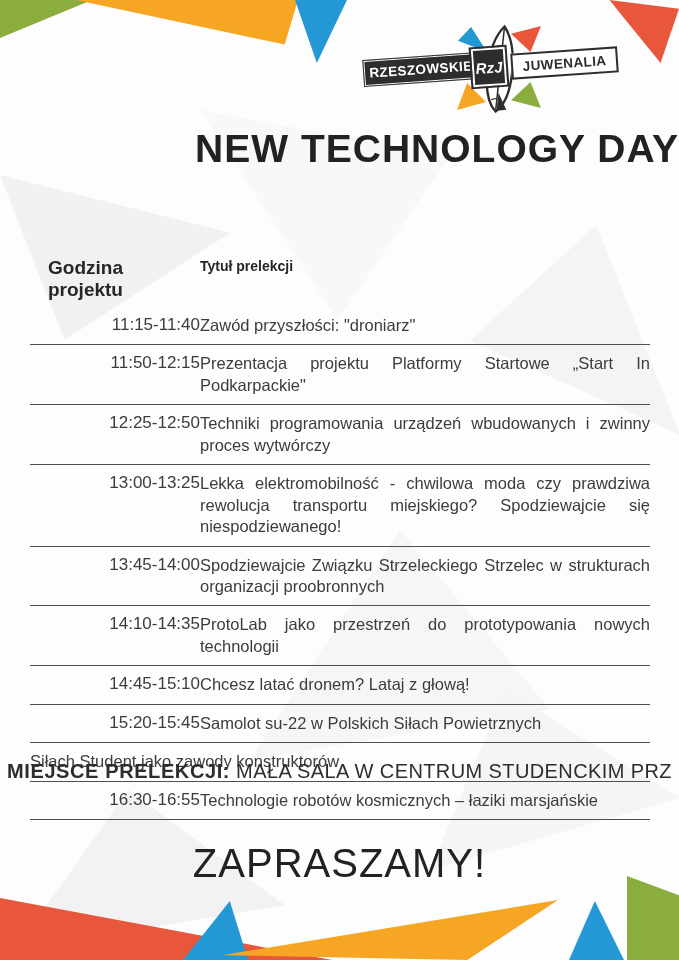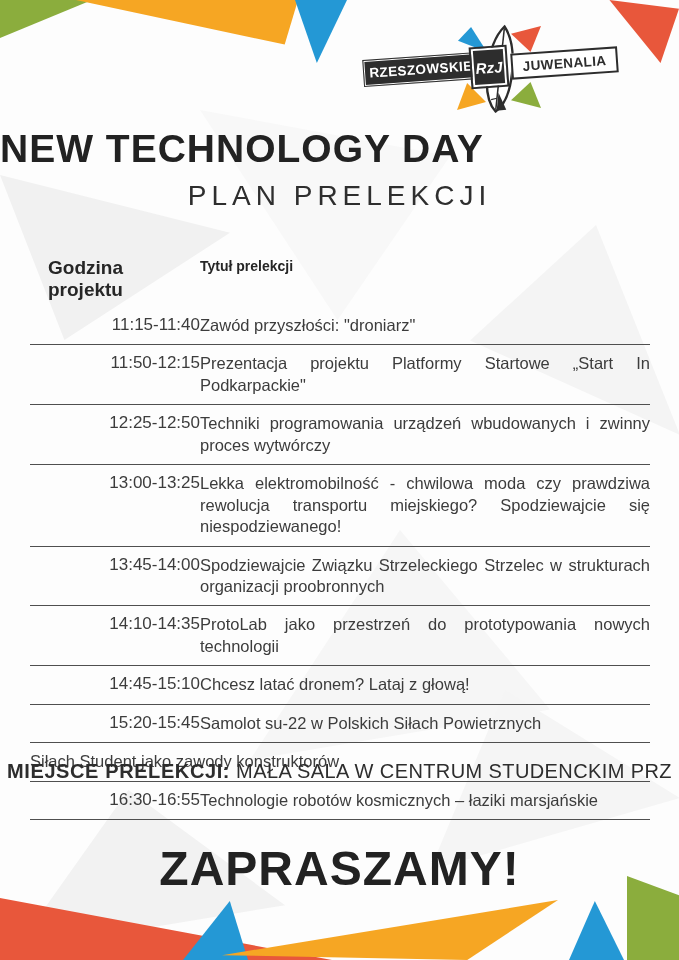--- a/index.html
+++ b/index.html
@@ -63,42 +63,42 @@
        transform:rotate(-4deg); box-sizing:border-box; white-space:nowrap;}
   .banner.left{left:4px; top:37px; width:114px; height:25px; background:var(--dark);
        color:#fff; border:1.5px solid #fff; outline:1px solid var(--dark);}
   .banner.right{left:151px; top:30px; width:107px; height:26px; background:#fff;
        color:var(--dark); border:2px solid var(--dark);}
   .rzj-box{position:absolute; left:112px; top:28px; width:34px; height:38px; z-index:4;
        background:var(--dark); border:2px solid #fff; outline:2px solid var(--dark);
        transform:rotate(-4deg); display:flex; align-items:center; justify-content:center;
        color:#fff; font-weight:bold; font-style:italic; font-size:15px; box-sizing:border-box;}
   
-  .title{position:absolute; left:0; top:127px; width:100%; text-align:left;
+  .title{position:absolute; left:0; top:127px; width:100%; text-align:right;
        font-size:39px; font-weight:bold; letter-spacing:1px; color:#222;}
   .subtitle{position:absolute; left:0; top:180px; width:100%; text-align:center;
        font-size:28px; font-weight:normal; letter-spacing:5px; color:#2e2e2e;}
   
   .schedule{position:absolute; left:30px; top:249px; width:620px;}
   .srow{display:flex; border-bottom:1.5px solid #4f4f4f;}
   .srow.header{border-bottom:none; padding-bottom:2px;}
   .cell-time{width:170px; flex:0 0 170px; text-align:right; font-size:17px;
        color:#3c3c3c; padding:8px 0 8px 0; box-sizing:border-box;}
   .cell-title{flex:1; text-align:justify; font-size:16.5px; line-height:1.3;
        color:#3c3c3c; padding:8px 0 8px 0;}
   .header .cell-time{font-weight:bold; font-size:19px; color:#262626; text-align:left;
        padding-left:18px; padding-bottom:4px;}
   .header .cell-title{font-weight:bold; font-size:14px; color:#262626; text-align:left;
        padding-bottom:4px;}
   
   .venue{position:absolute; left:0; top:760px; width:100%; text-align:center;
        font-size:20px; color:#2d2d2d; letter-spacing:0.4px;}
   .venue b{font-weight:bold; letter-spacing:0.6px;}
   .closing{position:absolute; left:0; top:841px; width:100%; text-align:center;
-       font-size:48px; font-weight:bold; letter-spacing:1px; color:#222;}
+       font-size:40px; font-weight:normal; letter-spacing:1px; color:#222;}
 </style>
 </head>
 <body>
 
 <div class="poster">
 
   <div class="wm wm1"></div>
   <div class="wm wm2"></div>
   <div class="wm wm3"></div>
   <div class="wm wm4"></div>
@@ -132,21 +132,20 @@
     </div>
     <div class="rzj-box">
       <span>RzJ</span>
     </div>
     <div class="banner right">
       <span>JUWENALIA</span>
     </div>
   </div>
 
   <div class="title">NEW TECHNOLOGY DAY</div>
-  <div class="subtitle">PLAN PRELEKCJI</div>
 
   <div class="schedule">
     <div class="srow header">
       <div class="cell-time">Godzina projektu</div>
       <div class="cell-title">Tytuł prelekcji</div>
     </div>
     <div id="schedule-body">
   <div class="srow">
     <div class="cell-time">11:15-11:40</div>
     <div class="cell-title">Zawód przyszłości: "droniarz"</div>

